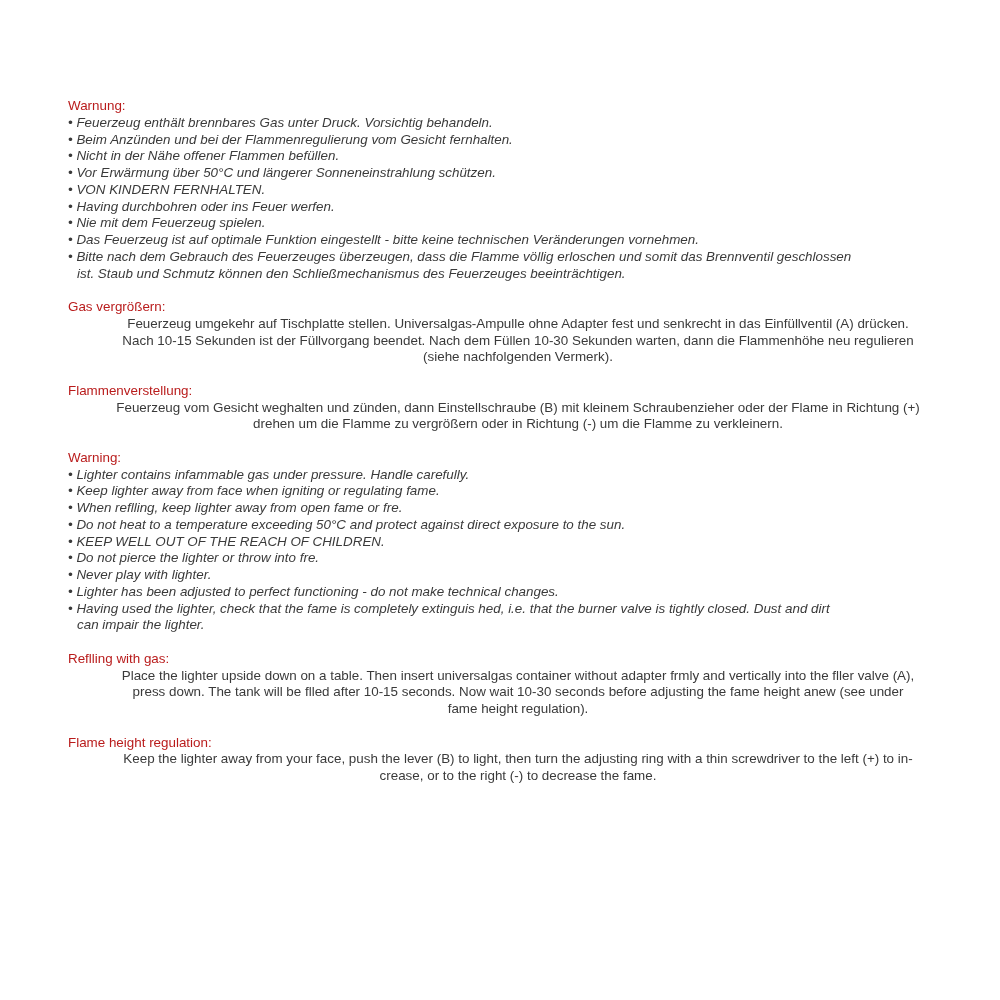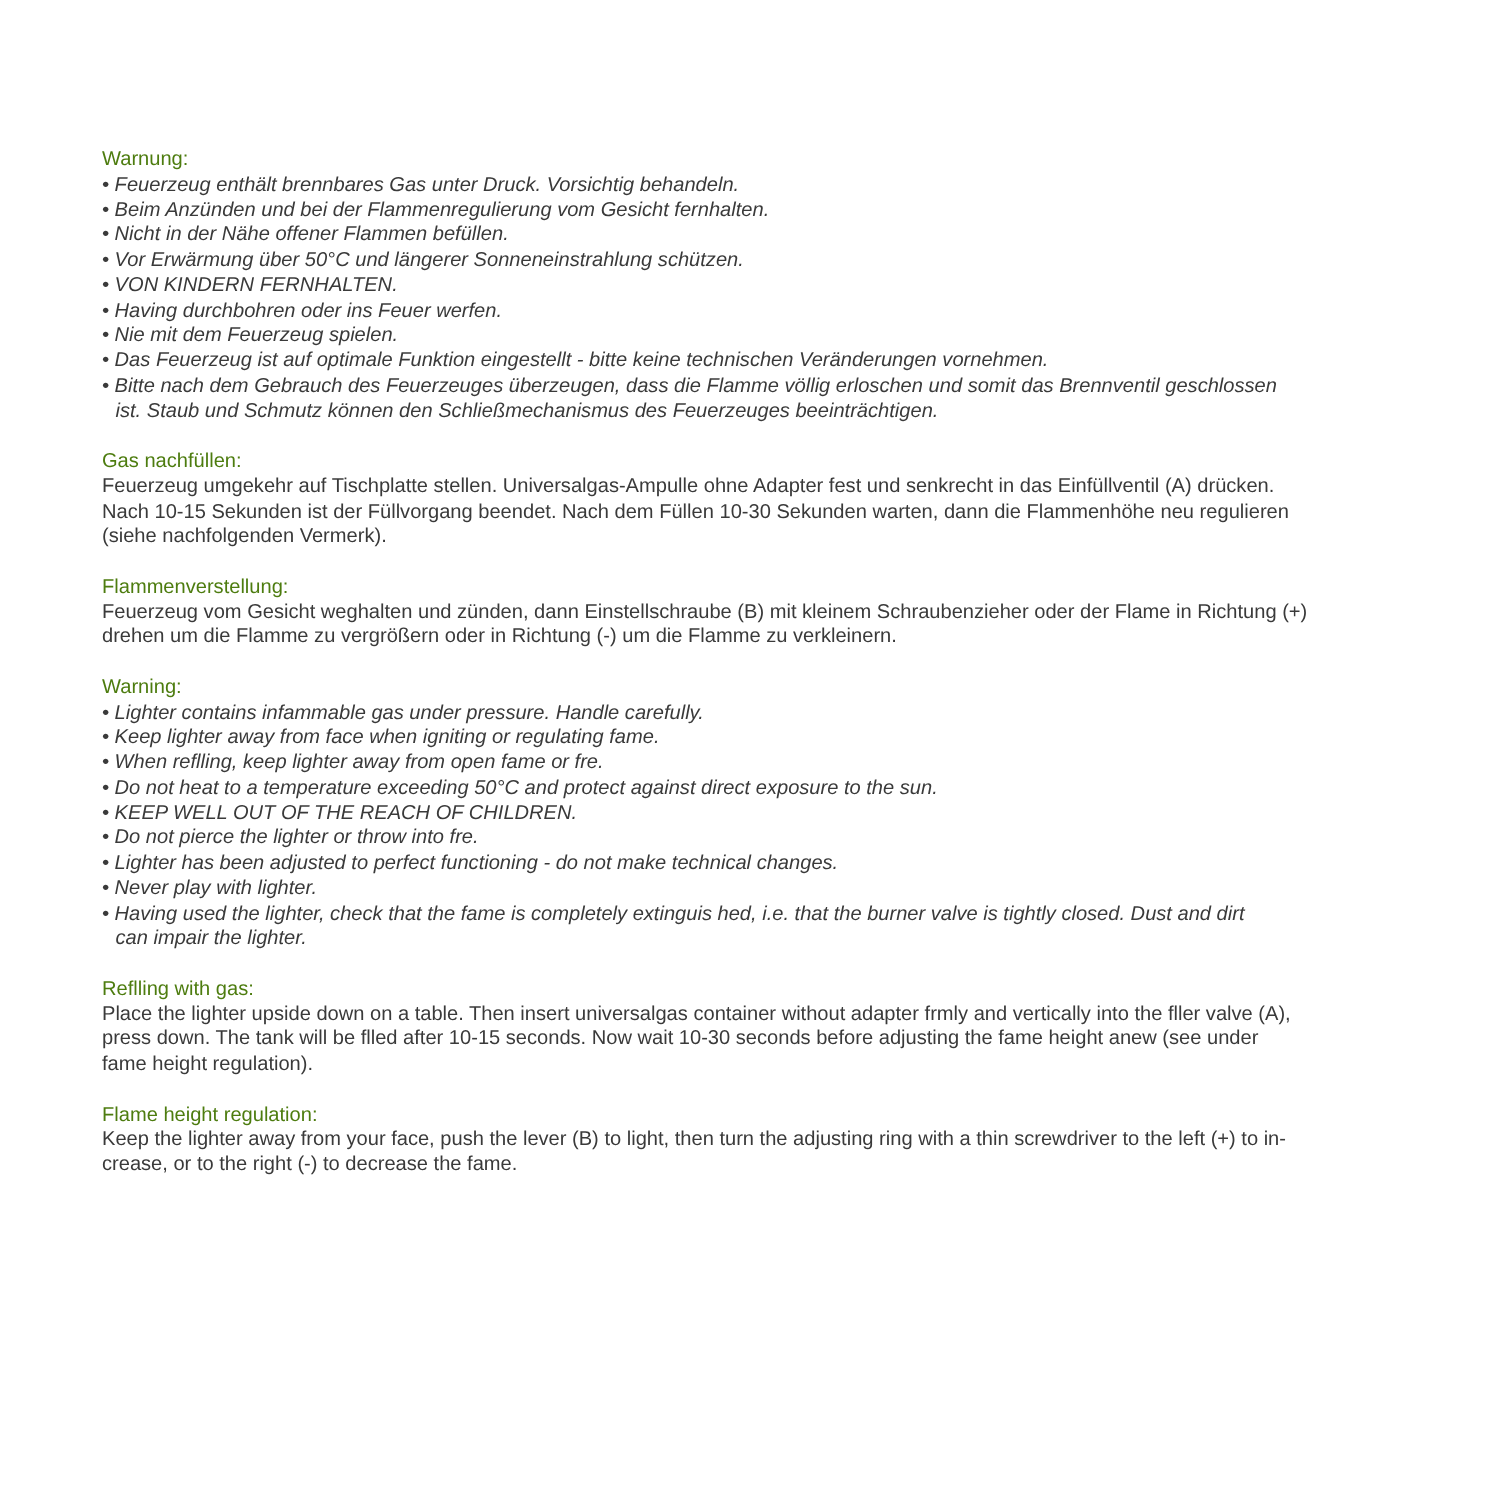--- a/index.html
+++ b/index.html
@@ -19,36 +19,37 @@
     top: 98px;
     width: 900px;
     color: #3a3a3a;
     font-size: 13.4px;
     line-height: 16.75px;
   }
   .sec {
     margin: 0 0 16.75px 0;
   }
   .sec-heading {
-    color: #4d7c0f;
+    color: #b91c1c;
     font-size: 13.4px;
     font-weight: 400;
     margin: 0;
     padding: 0;
   }
   .bullet-line {
     white-space: pre-line;
     padding-left: 9px;
     text-indent: -9px;
     margin: 0;
     font-style: italic;
   }
   .para {
     white-space: pre-line;
     margin: 0;
+    text-align: center;
   }
 </style>
 </head>
 <body>
 
 <div class="sheet">
 
   <section class="sec">
     <h2 class="sec-heading">Warnung:</h2>
     <div class="bullet-line">• Feuerzeug enthält brennbares Gas unter Druck. Vorsichtig behandeln.</div>
@@ -57,42 +58,42 @@
     <div class="bullet-line">• Vor Erwärmung über 50°C und längerer Sonneneinstrahlung schützen.</div>
     <div class="bullet-line">• VON KINDERN FERNHALTEN.</div>
     <div class="bullet-line">• Having durchbohren oder ins Feuer werfen.</div>
     <div class="bullet-line">• Nie mit dem Feuerzeug spielen.</div>
     <div class="bullet-line">• Das Feuerzeug ist auf optimale Funktion eingestellt - bitte keine technischen Veränderungen vornehmen.</div>
     <div class="bullet-line">• Bitte nach dem Gebrauch des Feuerzeuges überzeugen, dass die Flamme völlig erloschen und somit das Brennventil geschlossen
 ist. Staub und Schmutz können den Schließmechanismus des Feuerzeuges beeinträchtigen.</div>
   </section>
 
   <section class="sec">
-    <h2 class="sec-heading">Gas nachfüllen:</h2>
+    <h2 class="sec-heading">Gas vergrößern:</h2>
     <p class="para">Feuerzeug umgekehr auf Tischplatte stellen. Universalgas-Ampulle ohne Adapter fest und senkrecht in das Einfüllventil (A) drücken.
 Nach 10-15 Sekunden ist der Füllvorgang beendet. Nach dem Füllen 10-30 Sekunden warten, dann die Flammenhöhe neu regulieren
 (siehe nachfolgenden Vermerk).</p>
   </section>
 
   <section class="sec">
     <h2 class="sec-heading">Flammenverstellung:</h2>
     <p class="para">Feuerzeug vom Gesicht weghalten und zünden, dann Einstellschraube (B) mit kleinem Schraubenzieher oder der Flame in Richtung (+)
 drehen um die Flamme zu vergrößern oder in Richtung (-) um die Flamme zu verkleinern.</p>
   </section>
 
   <section class="sec">
     <h2 class="sec-heading">Warning:</h2>
     <div class="bullet-line">• Lighter contains infammable gas under pressure. Handle carefully.</div>
     <div class="bullet-line">• Keep lighter away from face when igniting or regulating fame.</div>
     <div class="bullet-line">• When reflling, keep lighter away from open fame or fre.</div>
     <div class="bullet-line">• Do not heat to a temperature exceeding 50°C and protect against direct exposure to the sun.</div>
     <div class="bullet-line">• KEEP WELL OUT OF THE REACH OF CHILDREN.</div>
     <div class="bullet-line">• Do not pierce the lighter or throw into fre.</div>
+    <div class="bullet-line">• Never play with lighter.</div>
     <div class="bullet-line">• Lighter has been adjusted to perfect functioning - do not make technical changes.</div>
-    <div class="bullet-line">• Never play with lighter.</div>
     <div class="bullet-line">• Having used the lighter, check that the fame is completely extinguis hed, i.e. that the burner valve is tightly closed. Dust and dirt
 can impair the lighter.</div>
   </section>
 
   <section class="sec">
     <h2 class="sec-heading">Reflling with gas:</h2>
     <p class="para">Place the lighter upside down on a table. Then insert universalgas container without adapter frmly and vertically into the fller valve (A),
 press down. The tank will be flled after 10-15 seconds. Now wait 10-30 seconds before adjusting the fame height anew (see under
 fame height regulation).</p>
   </section>

